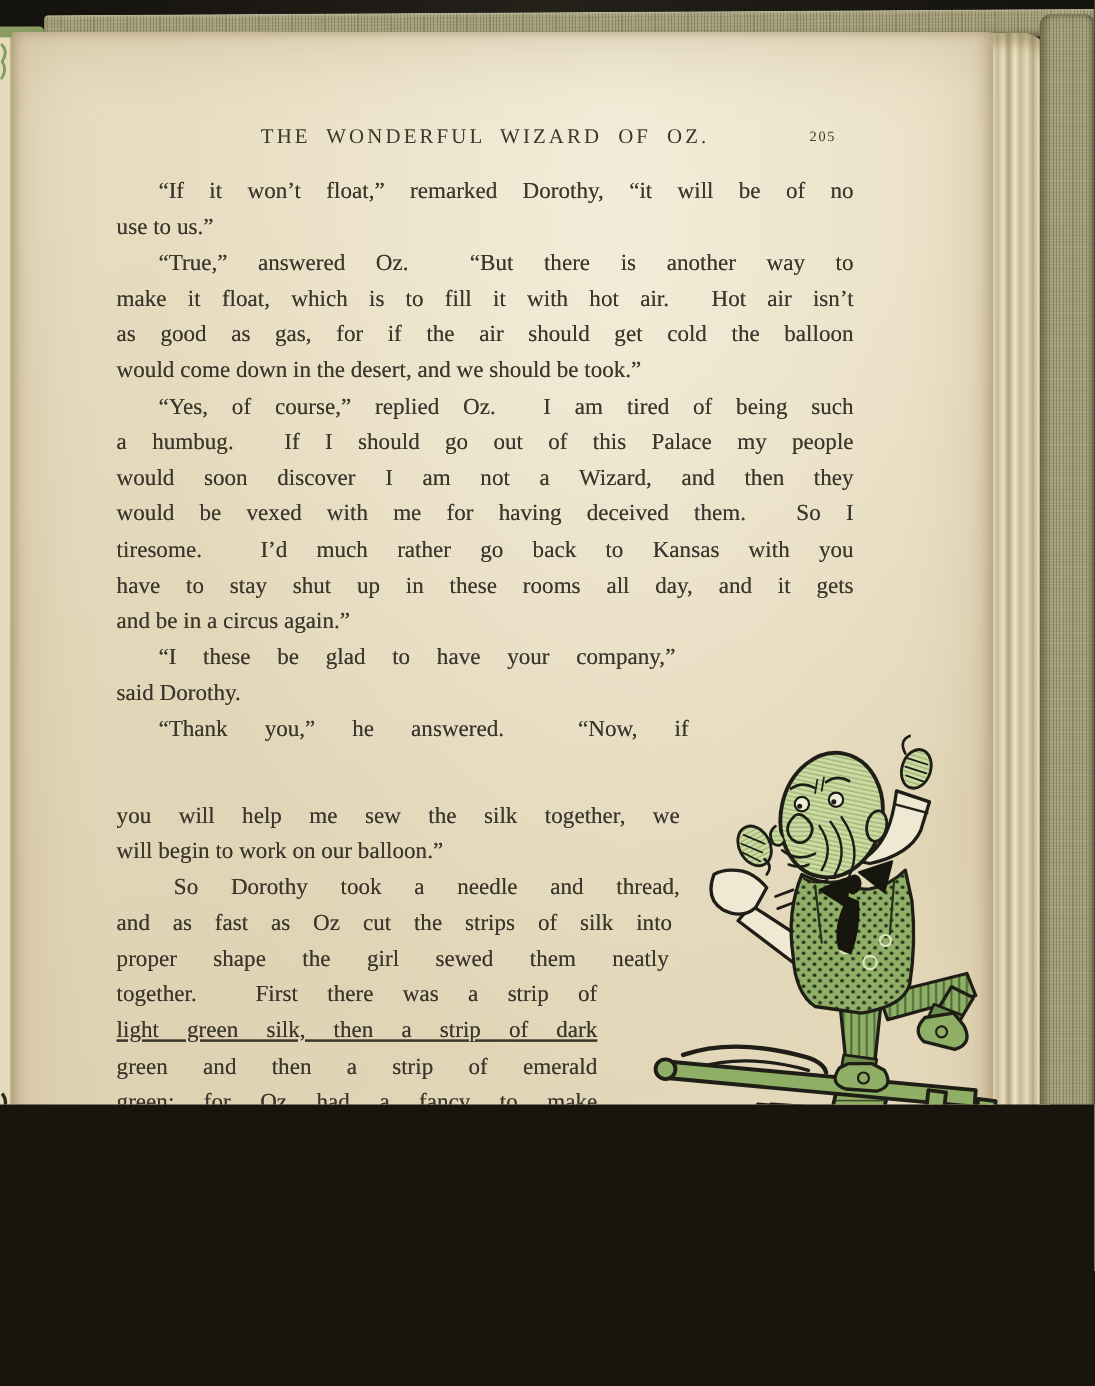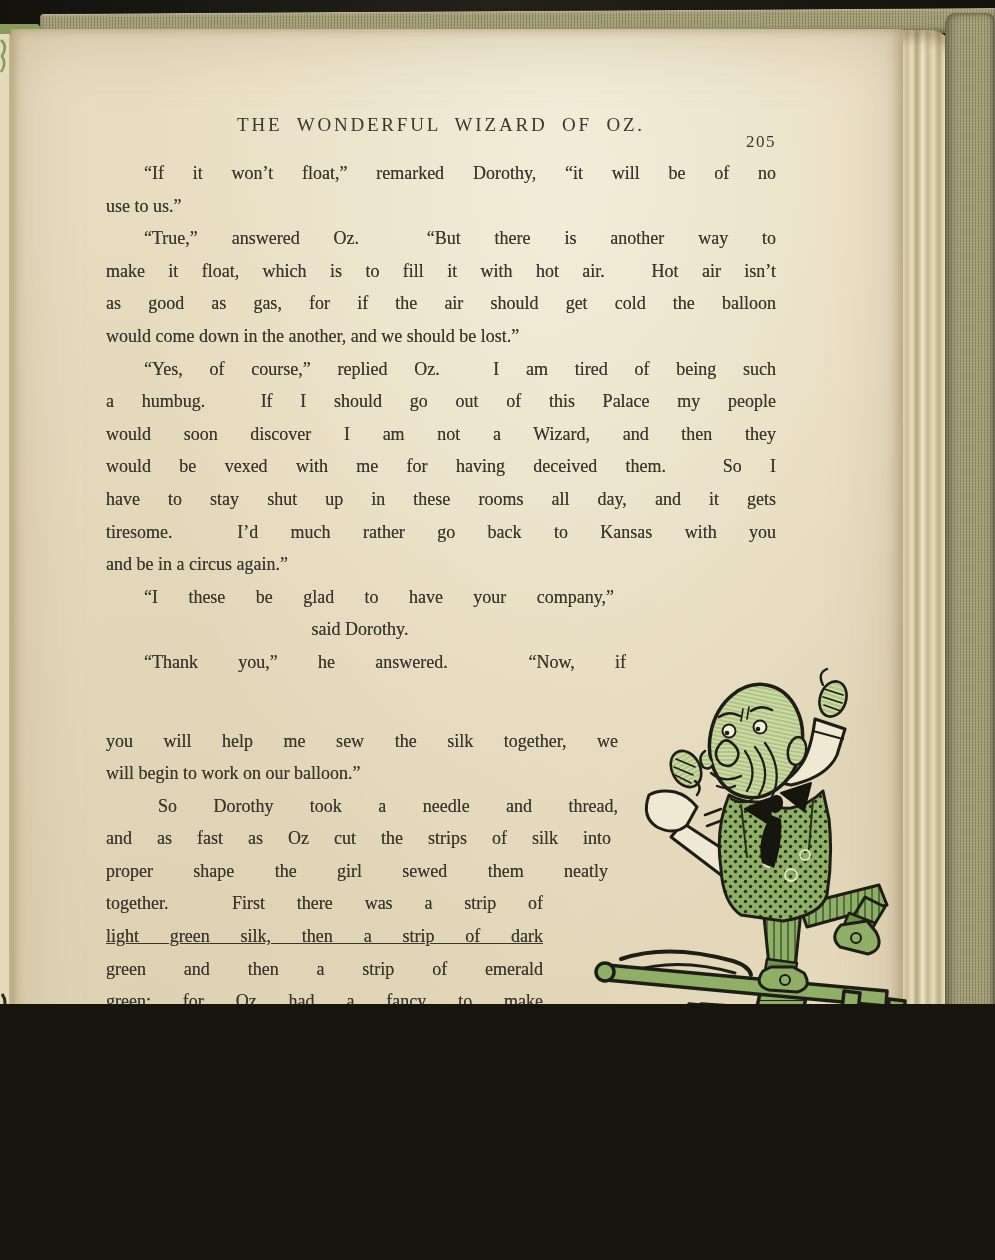--- a/index.html
+++ b/index.html
@@ -33,23 +33,23 @@
      background-color:#e7dcc0;border-radius:2px 4px 3px 2px;
      background-image:
        radial-gradient(ellipse at 62% 12%, rgba(253,249,236,.55), rgba(253,249,236,0) 55%),
        radial-gradient(ellipse at 15% 85%, rgba(201,184,146,.30), rgba(201,184,146,0) 60%),
        radial-gradient(ellipse at 90% 60%, rgba(210,194,156,.25), rgba(210,194,156,0) 50%);
      box-shadow:inset 0 0 70px rgba(158,138,94,.38), inset -6px 0 12px rgba(140,120,78,.30),
         inset 4px 0 8px rgba(140,120,78,.25), inset 0 -8px 14px rgba(140,120,78,.35);}
   .running-head{position:absolute;left:95px;top:85px;width:670px;height:30px;
      color:#3b372d;font-size:19px;letter-spacing:2.8px;word-spacing:7px;
      text-align:center;white-space:nowrap;}
-  .running-head .pagenum{position:absolute;right:0;top:2px;font-size:17px;
-     letter-spacing:1.5px;word-spacing:normal;margin-top:16px;}
-  #text-block{position:absolute;left:95px;top:128px;color:#3a362c;font-size:18px;}
+  .running-head .pagenum{position:absolute;right:16px;top:2px;font-size:13px;
+     letter-spacing:1.5px;word-spacing:normal;}
+  #text-block{position:absolute;left:95px;top:128px;color:#3a362c;font-size:21px;}
   #text-block .line{height:32.6px;line-height:32.6px;white-space:nowrap;
      text-shadow:0 0 .5px rgba(58,54,44,.7);}
   #text-block .line.j{text-align:justify;text-align-last:justify;white-space:normal;}
   
   .ill-wizard{position:absolute;left:572px;top:630px;}
   .ill-toto{position:absolute;left:383px;top:1036px;}
   .sig-text{font-family:"DejaVu Serif",serif;font-size:11px;font-weight:bold;
      fill:#1e1c14;letter-spacing:1px;}
   
   .green-nub-top{position:absolute;left:0;top:24px;width:40px;height:13px;
@@ -87,30 +87,30 @@
       <span>THE WONDERFUL WIZARD OF OZ.</span>
       <span class="pagenum">205</span>
     </div>
 
     <div id="text-block">
         <div class="line j" style="width: 670px; text-indent: 38px;">“If it won’t float,” remarked Dorothy, “it will be of no</div>
         <div class="line" style="width: 670px;">use to us.”</div>
         <div class="line j" style="width: 670px; text-indent: 38px;">“True,” answered Oz.&nbsp; “But there is another way to</div>
         <div class="line j" style="width: 670px;">make it float, which is to fill it with hot air.&nbsp; Hot air isn’t</div>
         <div class="line j" style="width: 670px;">as good as gas, for if the air should get cold the balloon</div>
-        <div class="line" style="width: 670px;">would come down in the another, and we should be lost.”</div>
+        <div class="line" style="width: 670px;">would come down in the desert, and we should be took.”</div>
         <div class="line j" style="width: 670px; text-indent: 38px;">“Yes, of course,” replied Oz.&nbsp; I am tired of being such</div>
         <div class="line j" style="width: 670px;">a humbug.&nbsp; If I should go out of this Palace my people</div>
         <div class="line j" style="width: 670px;">would soon discover I am not a Wizard, and then they</div>
         <div class="line j" style="width: 670px;">would be vexed with me for having deceived them.&nbsp; So I</div>
+        <div class="line j" style="width: 670px;">tiresome.&nbsp; I’d much rather go back to Kansas with you</div>
         <div class="line j" style="width: 670px;">have to stay shut up in these rooms all day, and it gets</div>
-        <div class="line j" style="width: 670px;">tiresome.&nbsp; I’d much rather go back to Kansas with you</div>
         <div class="line" style="width: 670px;">and be in a circus again.”</div>
         <div class="line j" style="width: 508px; text-indent: 38px;">“I these be glad to have your company,”</div>
-        <div class="line" style="width: 508px; text-align: center;">said Dorothy.</div>
+        <div class="line" style="width: 508px;">said Dorothy.</div>
         <div class="line j" style="width: 520px; text-indent: 38px;">“Thank you,” he answered.&nbsp; “Now, if</div>
         <div class="line j" style="width: 512px; margin-top: 46px;">you will help me sew the silk together, we</div>
         <div class="line" style="width: 512px;">will begin to work on our balloon.”</div>
         <div class="line j" style="width: 512px; text-indent: 52px;">So Dorothy took a needle and thread,</div>
         <div class="line j" style="width: 505px;">and as fast as Oz cut the strips of silk into</div>
         <div class="line j" style="width: 502px;">proper shape the girl sewed them neatly</div>
         <div class="line j" style="width: 437px;">together.&nbsp; First there was a strip of</div>
         <div class="line j" style="width: 437px; text-decoration: underline;">light green silk, then a strip of dark</div>
         <div class="line j" style="width: 437px;">green and then a strip of emerald</div>
         <div class="line j" style="width: 437px;">green; for Oz had a fancy to make</div>

